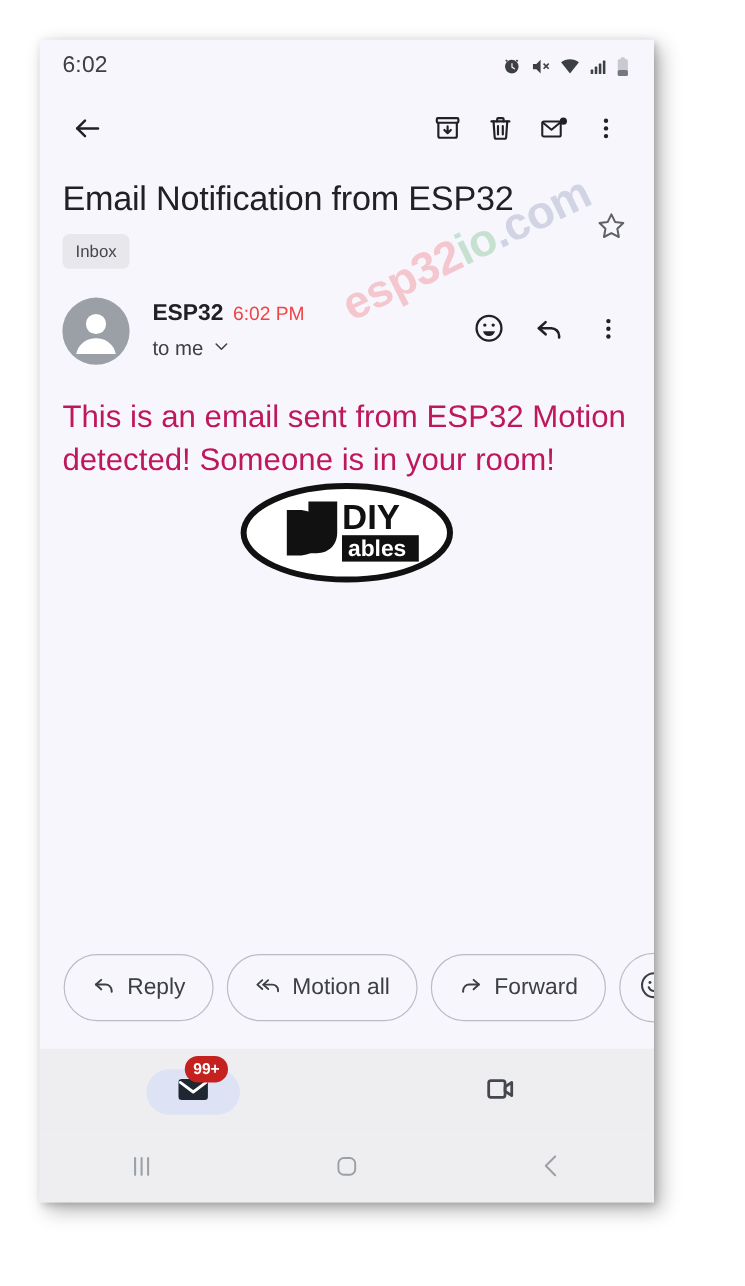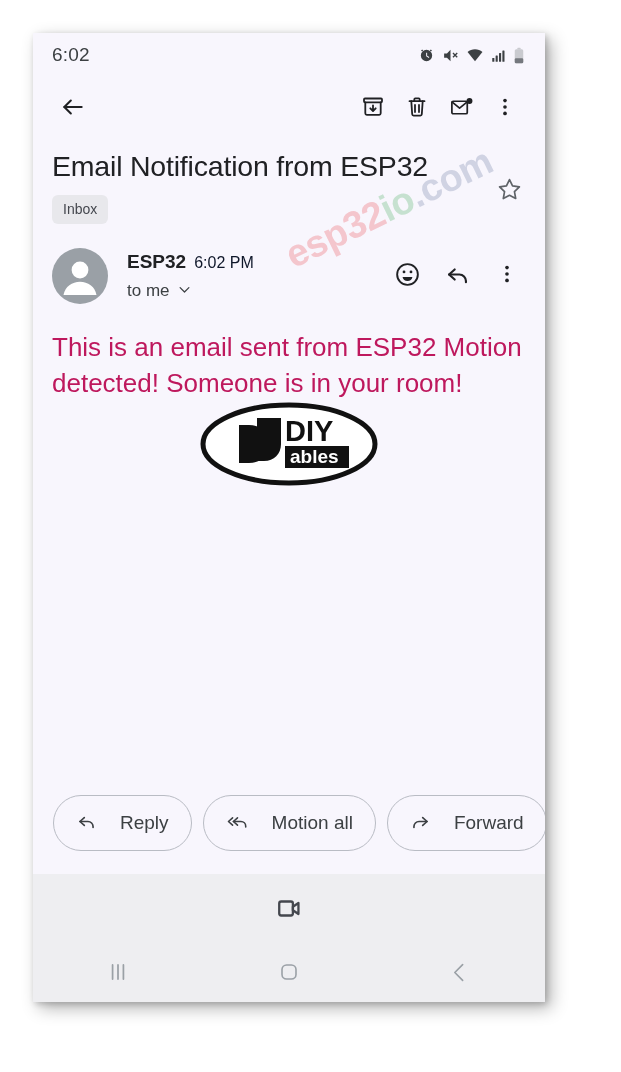--- a/index.html
+++ b/index.html
@@ -135,21 +135,21 @@
     gap: 8px;
     white-space: nowrap;
   }
   #sender-name {
     font-size: 19px;
     font-weight: bold;
     color: #202124;
   }
   #sender-time {
     font-size: 16px;
-    color: #0f172a;
+    color: #ef4444;
   }
   #sender-line2 {
     display: flex;
     align-items: center;
     gap: 7px;
     margin-top: 8px;
   }
   #to-me {
     font-size: 17px;
     color: #3c4043;
@@ -196,21 +196,21 @@
     align-items: center;
     gap: 11px;
     padding: 0 18px 22px 20px;
   }
   .pill {
     height: 56px;
     border: 1px solid #b9bcc4;
     border-radius: 28px;
     display: flex;
     align-items: center;
-    gap: 23px;
+    gap: 9px;
     padding: 0 22px;
     background: transparent;
     box-sizing: border-box;
   }
   .pill-label {
     font-size: 19px;
     color: #3c4043;
     white-space: nowrap;
   }
   #emoji-pill {
@@ -504,20 +504,31 @@
           <circle cx="8.9" cy="9.9" r="1.15" fill="#3c4043" stroke="none"></circle>
           <circle cx="15.1" cy="9.9" r="1.15" fill="#3c4043" stroke="none"></circle>
           <path d="M8 13.6c.9 1.9 2.3 2.9 4 2.9s3.1-1 4-2.9" stroke-linecap="round"></path>
         </svg>
       </span>
     </div>
   </div>
 
   <div id="bottom-nav">
     <div class="nav-tab">
+      <div id="mail-tab-inner">
+        <span>
+          <svg width="30" height="30" viewBox="0 0 24 24" fill="#1f2733">
+            <rect x="2.2" y="5" width="19.6" height="14" rx="2.2"></rect>
+            <path d="M3.4 7.2L12 13.6l8.6-6.4" fill="none" stroke="#ffffff" stroke-width="1.9" stroke-linecap="round" stroke-linejoin="round"></path>
+          </svg>
+        </span>
+        <span id="badge">99+</span>
+      </div>
+    </div>
+    <div class="nav-tab">
       <span>
         <svg width="29" height="29" viewBox="0 0 24 24" fill="none" stroke="#44474e" stroke-width="1.9" stroke-linejoin="round">
           <path d="M3.5 7.8a1.6 1.6 0 011.6-1.6h8.1a1.6 1.6 0 011.6 1.6v8.4a1.6 1.6 0 01-1.6 1.6H5.1a1.6 1.6 0 01-1.6-1.6z"></path>
           <path d="M14.8 10.6l4.6-3.2v9.2l-4.6-3.2z"></path>
         </svg>
       </span>
     </div>
   </div>
 
   <div id="system-nav">

